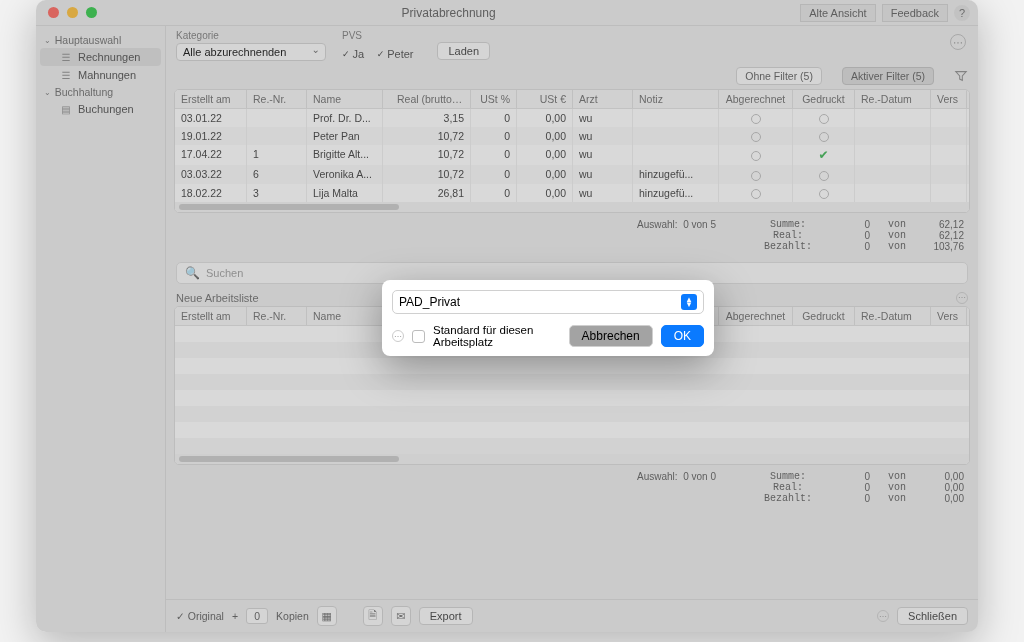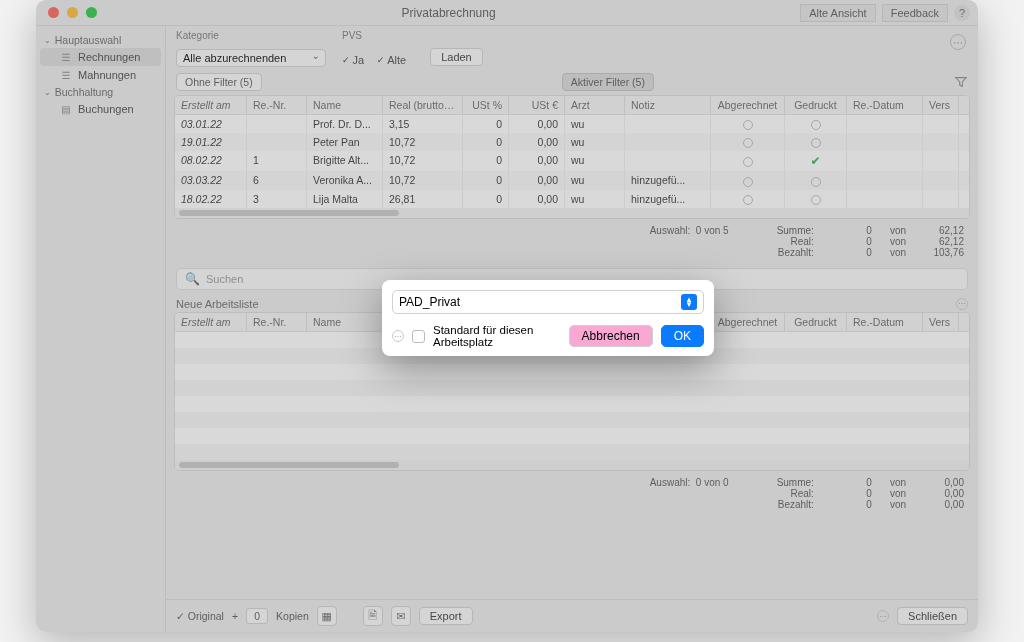--- a/index.html
+++ b/index.html
@@ -15,51 +15,51 @@
   .help { width: 16px; height: 16px; border-radius: 50%; background: #e0e0e0; color: #666; font-size: 11px; display: flex; align-items: center; justify-content: center; }
   .body { display: flex; flex: 1; min-height: 0; }
   .sidebar { width: 130px; background: #ececec; border-right: 1px solid #d8d8d8; font-size: 11px; color: #444; padding-top: 6px; }
   .sgroup { padding: 2px 8px; color: #666; font-size: 10.5px; display: flex; align-items: center; gap: 4px; }
   .sitem { padding: 3px 8px 3px 24px; display: flex; align-items: center; gap: 6px; cursor: default; }
   .sitem.sel { background: #dcdcdc; border-radius: 4px; margin: 0 4px; padding-left: 20px; }
   .sicon { width: 12px; height: 12px; color: #888; display: inline-flex; align-items: center; justify-content: center; font-size: 10px; }
   .chev { font-size: 8px; color: #777; }
   .main { flex: 1; display: flex; flex-direction: column; min-width: 0; }
   .toolbar1 { display: flex; align-items: flex-end; gap: 16px; padding: 4px 10px 6px 10px; position: relative; }
-  .lbl { font-size: 10px; color: #777; margin-bottom: 8px; }
+  .lbl { font-size: 10px; color: #777; margin-bottom: 2px; }
   .select { font-size: 11px; background: #fafafa; border: 1px solid #cfcfcf; border-radius: 4px; padding: 2px 18px 2px 6px; position: relative; min-width: 150px; }
   .select::after { content: "⌄"; position: absolute; right: 5px; top: 0; font-size: 10px; color: #666; }
   .chk { font-size: 11px; color: #444; display: inline-flex; align-items: center; gap: 3px; margin-right: 8px; }
   .chk::before { content: "✓"; font-size: 9px; color: #333; }
   .btn { font-size: 11px; background: #fafafa; border: 1px solid #cfcfcf; border-radius: 4px; padding: 2px 10px; color: #333; text-align: right; }
   .ellipsis-round { position: absolute; right: 12px; top: 8px; width: 16px; height: 16px; border: 1px solid #bbb; border-radius: 50%; font-size: 10px; color: #888; display: flex; align-items: center; justify-content: center; }
-  .filterbar { display: flex; justify-content: space-between; gap: 4px; padding: 0 10px 4px 10px; align-items: center; }
+  .filterbar { display: flex; justify-content: flex-end; gap: 20px; padding: 0 10px 4px 10px; align-items: center; }
   .fbtn { font-size: 10.5px; background: #fafafa; border: 1px solid #cfcfcf; border-radius: 4px; padding: 2px 8px; color: #555; }
   .fbtn.active { background: #d8d8d8; border-color: #bfbfbf; }
   .fltic { width: 14px; height: 14px; color: #888; }
   .table-wrap { border: 1px solid #d8d8d8; border-radius: 5px; margin: 0 8px; background: #fff; overflow: hidden; display: flex; flex-direction: column; }
   .theader, .trow { display: flex; font-size: 10.5px; color: #333; }
   .theader { background: #f4f4f4; border-bottom: 1px solid #e0e0e0; font-weight: 500; color: #666; }
   .cell { padding: 3px 6px; white-space: nowrap; overflow: hidden; text-overflow: ellipsis; border-right: 1px solid #eee; }
   .theader .cell { border-right: 1px solid #ddd; }
-  .c-erstellt { width: 72px; font-style: italic; } .c-renr { width: 60px; } .c-name { width: 76px; }
-  .c-real { width: 80px; text-align: left; } .c-ustp { width: 46px; text-align: right; }
+  .c-erstellt { width: 72px; } .c-renr { width: 60px; } .c-name { width: 76px; }
+  .c-real { width: 80px; text-align: right; margin-left: 8px; } .c-ustp { width: 46px; text-align: right; }
   .c-ust { width: 56px; text-align: right; } .c-arzt { width: 60px; } .c-notiz { width: 86px; }
   .c-abg { width: 74px; text-align: center; } .c-ged { width: 62px; text-align: center; }
   .c-redat { width: 76px; } .c-vers { width: 36px; }
   .radio { width: 10px; height: 10px; border: 1px solid #bbb; border-radius: 50%; display: inline-block; vertical-align: middle; }
   .checkmark { color: #32b14a; font-size: 12px; }
   .trow:nth-child(even) { background: #f8f8f8; }
   .trow:nth-child(odd) { background: #fff; }
   .tbody { min-height: 78px; }
   .hscroll { height: 10px; background: #f2f2f2; position: relative; }
   .hscroll .thumb { position: absolute; left: 4px; top: 2px; width: 220px; height: 6px; background: #c8c8c8; border-radius: 3px; }
   .summary { display: grid; grid-template-columns: 1fr auto auto auto auto; gap: 0 18px; font-size: 10px; color: #555; padding: 6px 14px 0 14px; }
   .summary .sel-label { grid-column: 1; text-align: right; padding-right: 30px; }
-  .summary .sl { text-align: right; } .summary .sv { text-align: right; min-width: 40px; }
+  .summary .sl { text-align: center; font-family: Liberation Mono, monospace; } .summary .sv { text-align: right; min-width: 40px; }
   .search { margin: 10px 10px 2px 10px; background: #fafafa; border: 1px solid #dcdcdc; border-radius: 5px; display: flex; align-items: center; padding: 3px 8px; font-size: 11px; color: #999; gap: 6px; }
   .section-title { font-size: 11px; color: #666; margin: 8px 10px 2px 10px; }
   .ellipsis-tiny { width: 12px; height: 12px; border: 1px solid #ccc; border-radius: 50%; display: inline-flex; align-items: center; justify-content: center; font-size: 8px; color: #999; }
   .t2header { display: flex; font-size: 10.5px; background: #f4f4f4; border-bottom: 1px solid #e0e0e0; color: #666; }
   .t2cell { padding: 3px 6px; border-right: 1px solid #ddd; white-space: nowrap; }
   .t2body { min-height: 120px; }
   .t2body .t2row { height: 16px; }
   .t2body .t2row.alt { background: #f5f5f5; }
   .t2body .t2row.light { background: #fff; }
   .footer { display: flex; align-items: center; gap: 8px; padding: 6px 10px; font-size: 11px; color: #555; border-top: 1px solid #d8d8d8; margin-top: auto; }
@@ -68,21 +68,21 @@
   .numbox { width: 22px; text-align: center; border: 1px solid #cfcfcf; border-radius: 3px; background: #fafafa; padding: 1px 0; }
   .iconbtn { width: 20px; height: 20px; border: 1px solid #cfcfcf; border-radius: 4px; background: #fafafa; display: inline-flex; align-items: center; justify-content: center; font-size: 11px; color: #666; }
 
   
   .dim { position: absolute; inset: 0; background: rgba(120,120,120,0.28); }
   .modal { position: absolute; left: 346px; top: 280px; width: 332px; background: #fff; border-radius: 8px; box-shadow: 0 12px 40px rgba(0,0,0,0.35); padding: 10px 10px 8px 10px; }
   .modal .combo { width: 100%; border: 1px solid #d0d0d0; border-radius: 5px; padding: 3px 6px; font-size: 12px; display: flex; align-items: center; justify-content: space-between; }
   .combo .caret { width: 16px; height: 16px; background: #0a7aff; border-radius: 3px; color: #fff; font-size: 9px; display: flex; align-items: center; justify-content: center; flex-direction: column; line-height: 5px; }
   .modal .row2 { display: flex; align-items: center; gap: 8px; margin-top: 10px; font-size: 11.5px; }
   .modal .cb { width: 13px; height: 13px; border: 1px solid #bcbcbc; border-radius: 3px; background: #fff; }
-  .modal .mbtn { font-size: 12px; border: 1px solid #cfcfcf; background: #f9a8d4; border-radius: 5px; padding: 3px 12px; }
+  .modal .mbtn { font-size: 12px; border: 1px solid #cfcfcf; background: #a3a3a3; border-radius: 5px; padding: 3px 12px; }
   .modal .mbtn.primary { background: #0a7aff; color: #fff; border-color: #0a7aff; }
 </style>
 </head>
 <body>
 
 <div class="window">
   <div class="titlebar">
     <div class="traffic">
       <div class="dot r"></div>
       <div class="dot y"></div>
@@ -126,21 +126,21 @@
           <div class="lbl">Kategorie</div>
           <div class="select"><span>Alle abzurechnenden</span></div>
         </div>
         <div>
           <div class="lbl">PVS</div>
           <div>
             <span class="chk">
                 <span>Ja</span>
               </span>
             <span class="chk">
-                <span>Alte</span>
+                <span>Peter</span>
               </span>
           </div>
         </div>
         <div style="padding-bottom:1px;">
           <div class="btn">Laden</div>
         </div>
         <div class="ellipsis-round">⋯</div>
       </div>
 
       <div class="filterbar">
@@ -189,21 +189,21 @@
               <div class="cell c-ustp">0</div>
               <div class="cell c-ust">0,00</div>
               <div class="cell c-arzt">wu</div>
               <div class="cell c-notiz"></div>
               <div class="cell c-abg"><span class="radio"></span></div>
               <div class="cell c-ged"><span class="radio"></span></div>
               <div class="cell c-redat"></div>
               <div class="cell c-vers"></div>
             </div>
             <div class="trow">
-              <div class="cell c-erstellt">08.02.22</div>
+              <div class="cell c-erstellt">17.04.22</div>
               <div class="cell c-renr">1</div>
               <div class="cell c-name">Brigitte Alt...</div>
               <div class="cell c-real">10,72</div>
               <div class="cell c-ustp">0</div>
               <div class="cell c-ust">0,00</div>
               <div class="cell c-arzt">wu</div>
               <div class="cell c-notiz"></div>
               <div class="cell c-abg"><span class="radio"></span></div>
               <div class="cell c-ged"><span class="checkmark">✔</span></div>
               <div class="cell c-redat"></div>

